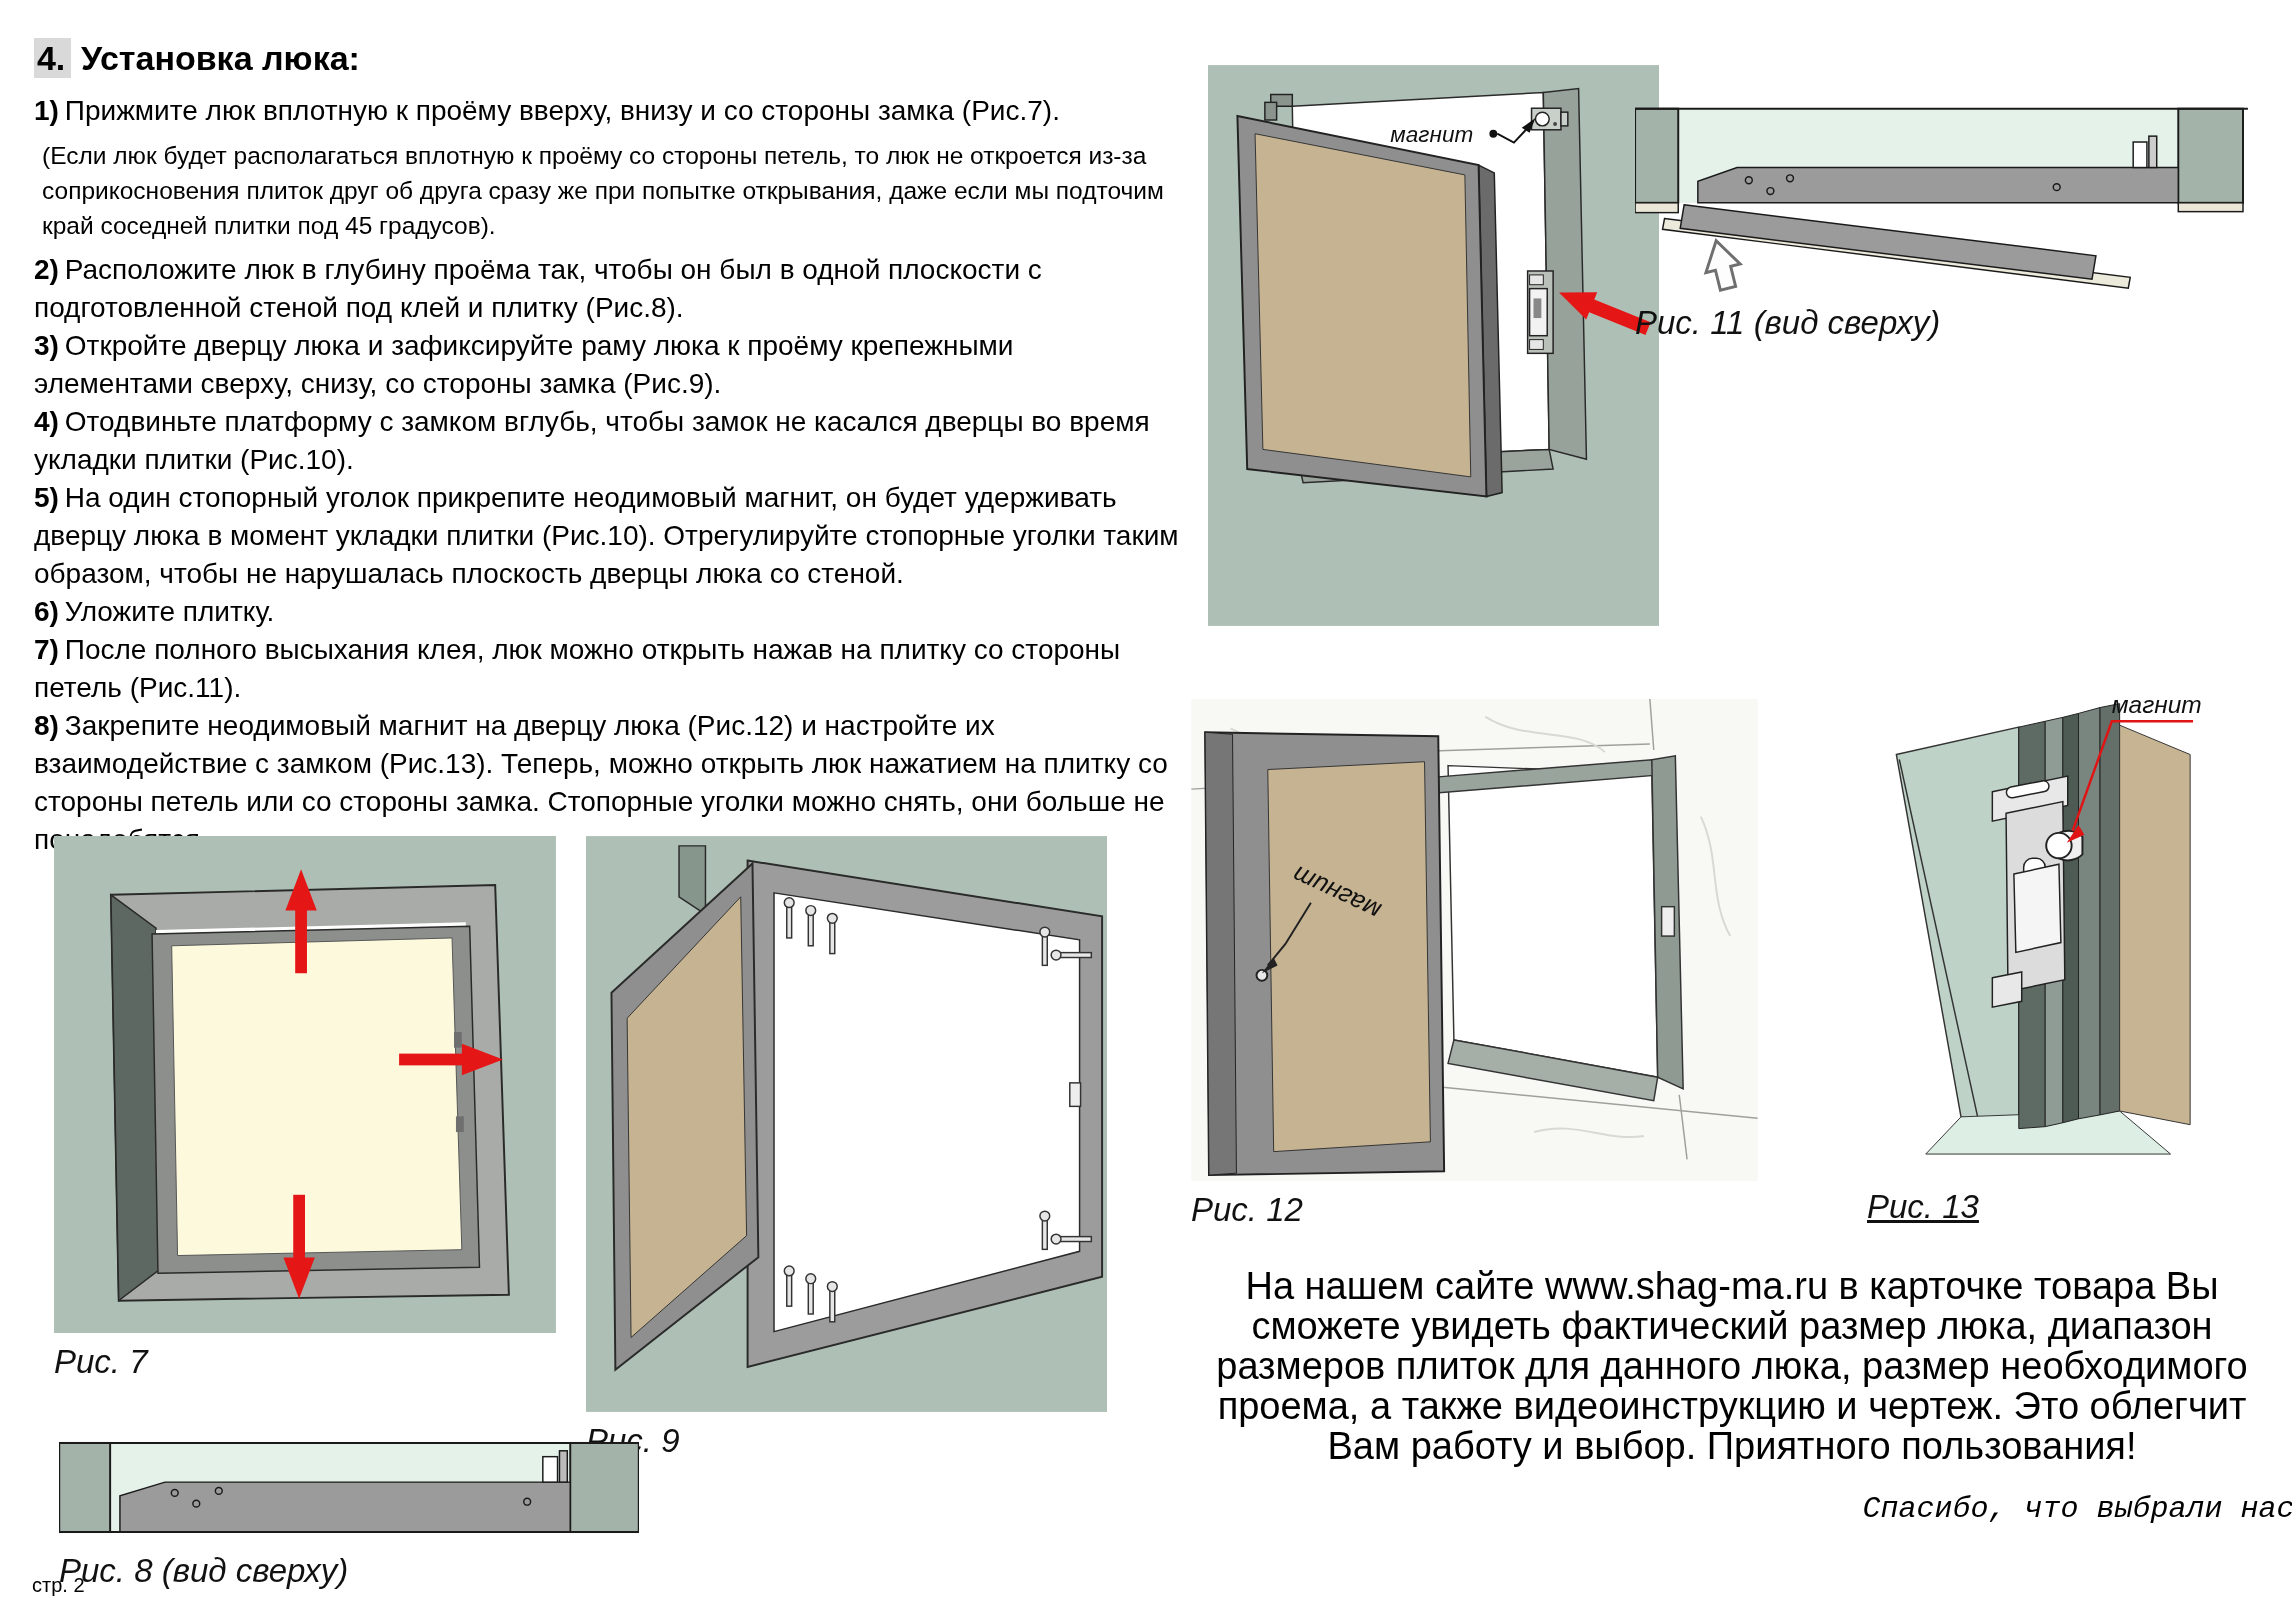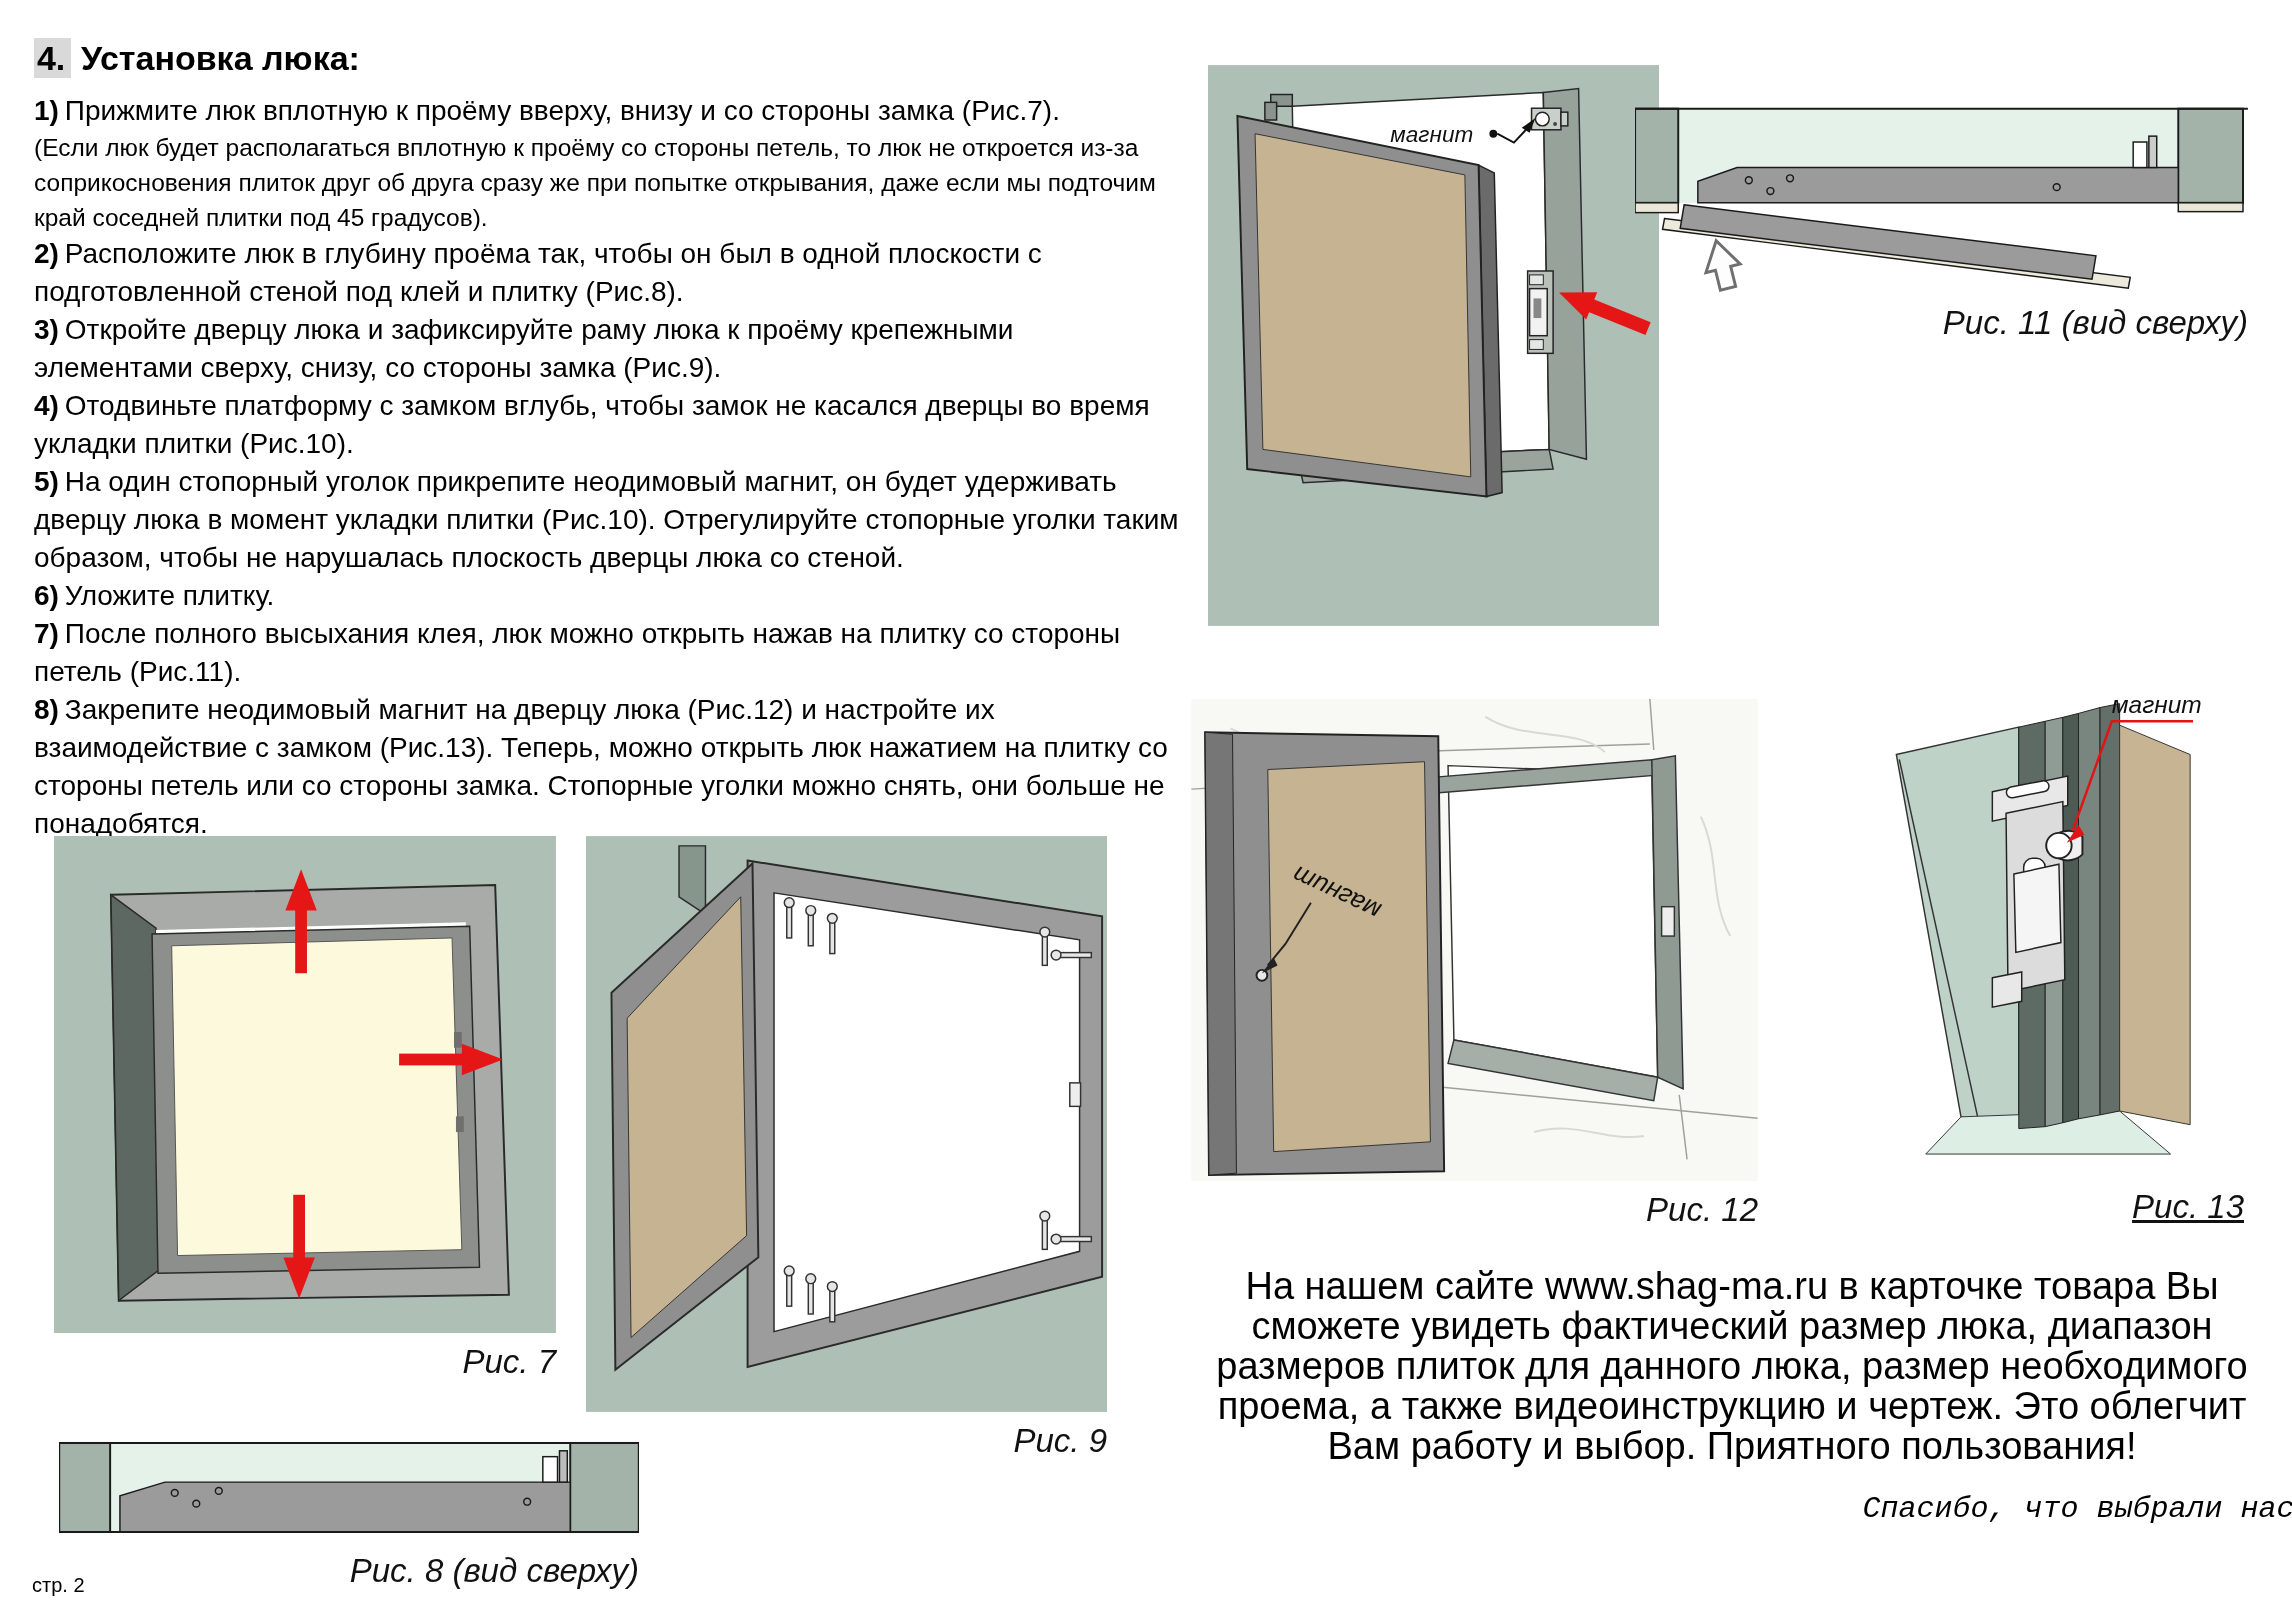--- a/index.html
+++ b/index.html
@@ -11,25 +11,25 @@
     color:#000;
     overflow:hidden;
     padding-left:45px;
   }
   
   .textcol{position:absolute;left:34px;top:39px;width:1145px;}
   .heading{font-size:34px;font-weight:bold;margin:0 0 13.7px 0;}
   .heading .hl{background:#d9d9d9;padding:1px 5.9px 1px 2.9px;margin-right:9.8px;}
   .item{font-size:28px;line-height:38px;margin:0;}
   .item .n{font-weight:bold;margin-right:5.9px;}
-  .note{font-size:24.5px;line-height:35px;margin:0;}
+  .note{font-size:24.5px;line-height:35px;margin:8px;}
   
   .fig{position:absolute;}
   .cap{
-    font-style:italic;font-size:33px;text-align:right;
+    font-style:italic;font-size:33px;text-align:left;
     margin-top:9.8px;color:#111;
   }
   svg{display:block;}
   svg text{font-family:"Liberation Sans", sans-serif;}
   .maglabel{font-style:italic;font-size:23px;fill:#111;}
   
   .website{
     position:absolute;left:1194px;top:1266px;width:1076px;
     font-size:38px;line-height:40px;text-align:center;
   }

